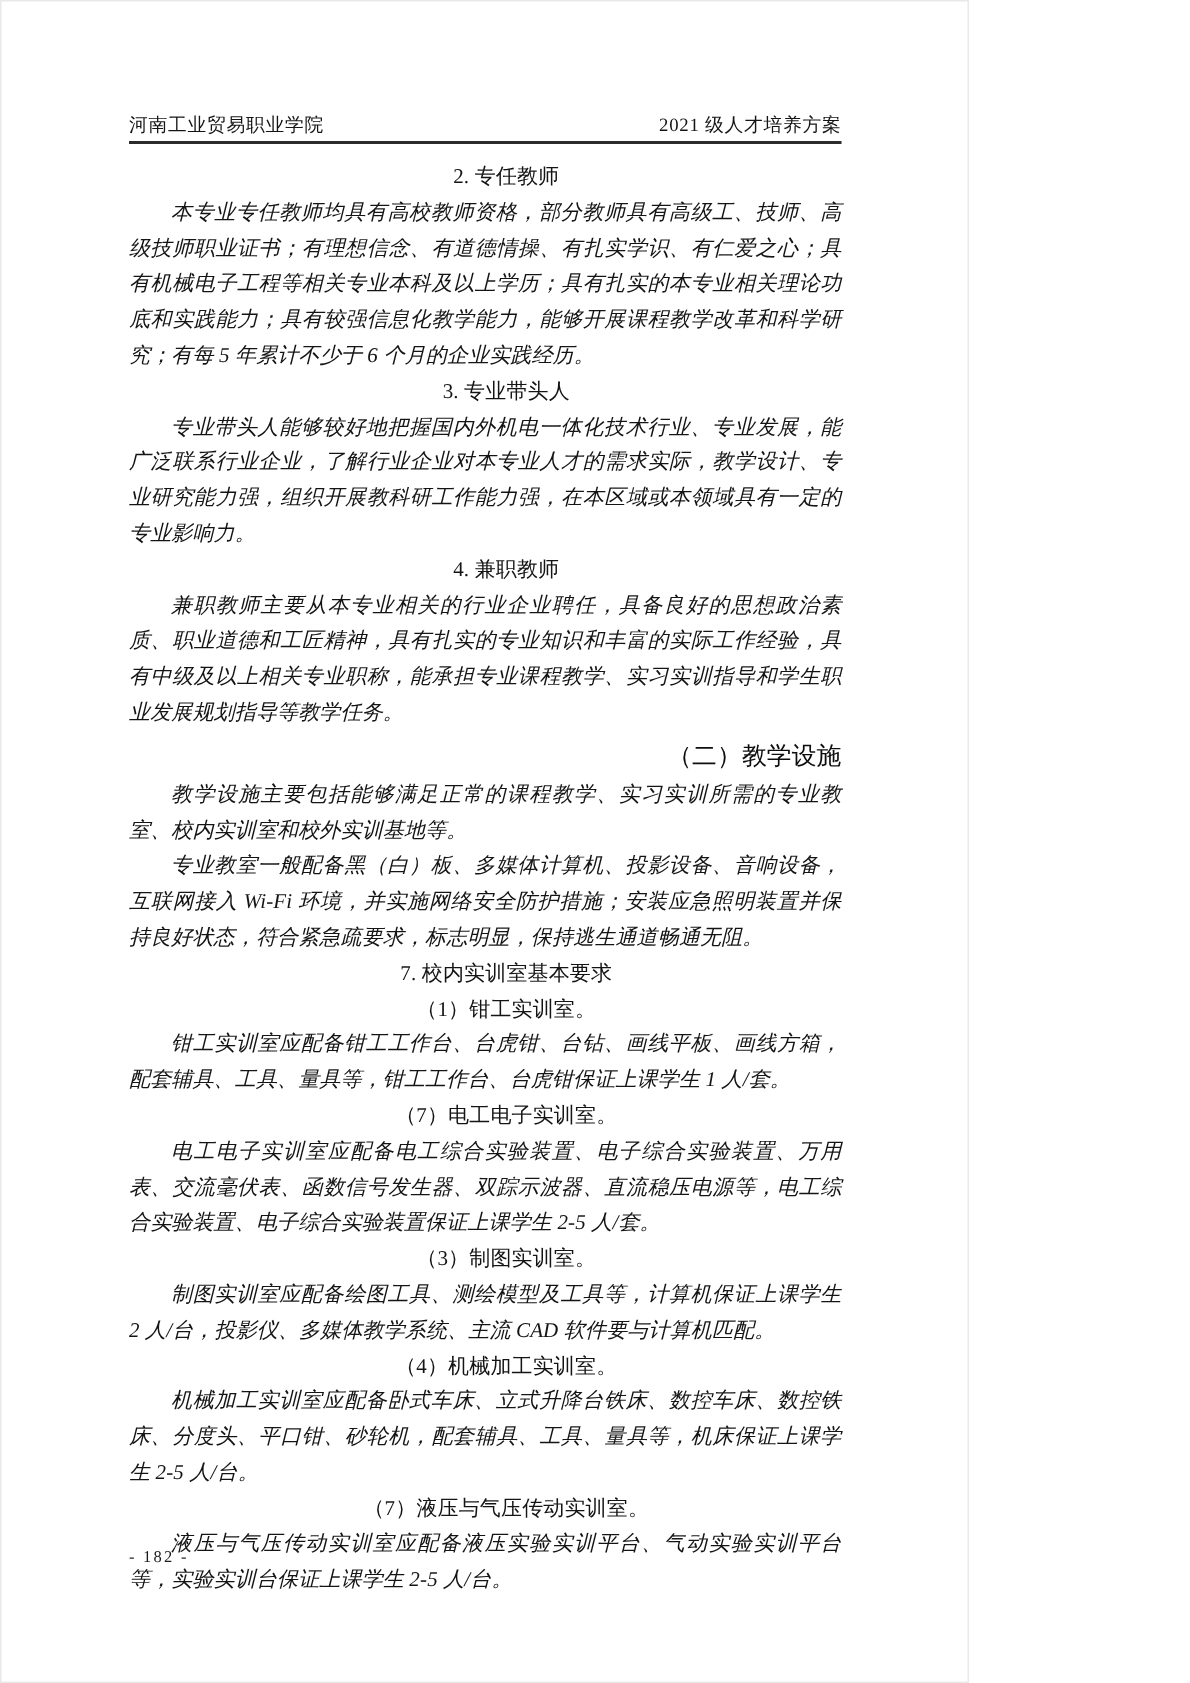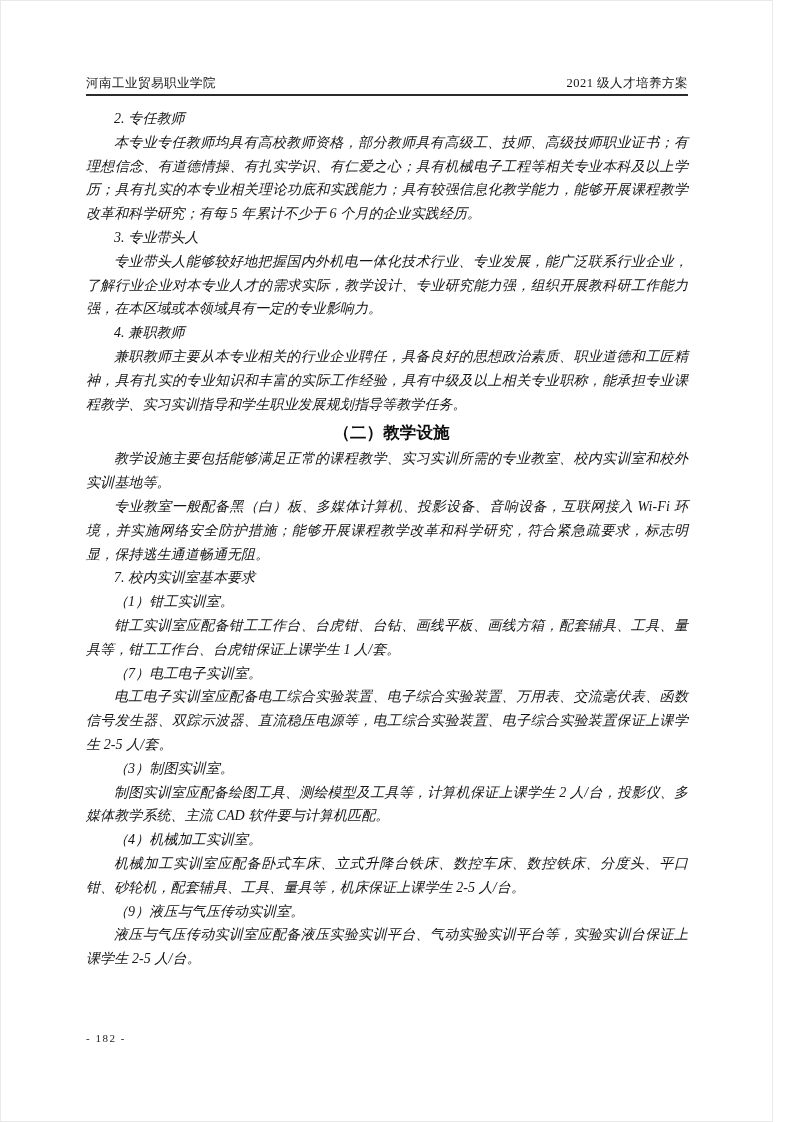--- a/index.html
+++ b/index.html
@@ -2,21 +2,21 @@
 <html lang="zh"><head>
 <meta charset="utf-8">
 <style>
   html, body {
     margin: 0;
     padding: 0;
     background: #ffffff;
   }
   .page {
     position: relative;
-    width: 773px;
+    width: 646px;
     height: 1122px;
     background: #ffffff;
     overflow: hidden;
     font-family: "Liberation Serif", "DejaVu Serif", serif;
     color: #141414;
     box-sizing: border-box;
     border: 1px solid #e9e9e9;
   }
   .header {
     position: absolute;
@@ -47,31 +47,30 @@
     line-height: 23.8px;
     letter-spacing: 0.1px;
   }
   .blk-para {
     text-indent: 2em;
     text-align: justify;
     font-style: italic;
   }
   .blk-item {
     text-indent: 2em;
-    text-align: left;
-    font-style: italic;
+    text-align: center;
   }
   .blk-heading {
     font-family: "Liberation Sans", "DejaVu Sans", sans-serif;
-    font-weight: 700;
+    font-weight: 400;
     font-size: 16.5px;
     line-height: 26px;
     text-indent: 0.55em;
     margin: 3px 0 2px 0;
-    text-align: center;
+    text-align: right;
     color: #0d0d0d;
   }
   .footer {
     position: absolute;
     left: 85px;
     top: 1031px;
     font-size: 11px;
     letter-spacing: 1.5px;
     color: #1c1c1c;
   }
@@ -88,31 +87,31 @@
 
   <div class="doc-body">
       <p class="blk blk-item">2. 专任教师</p>
       <p class="blk blk-para">本专业专任教师均具有高校教师资格，部分教师具有高级工、技师、高级技师职业证书；有理想信念、有道德情操、有扎实学识、有仁爱之心；具有机械电子工程等相关专业本科及以上学历；具有扎实的本专业相关理论功底和实践能力；具有较强信息化教学能力，能够开展课程教学改革和科学研究；有每 5 年累计不少于 6 个月的企业实践经历。</p>
       <p class="blk blk-item">3. 专业带头人</p>
       <p class="blk blk-para">专业带头人能够较好地把握国内外机电一体化技术行业、专业发展，能广泛联系行业企业，了解行业企业对本专业人才的需求实际，教学设计、专业研究能力强，组织开展教科研工作能力强，在本区域或本领域具有一定的专业影响力。</p>
       <p class="blk blk-item">4. 兼职教师</p>
       <p class="blk blk-para">兼职教师主要从本专业相关的行业企业聘任，具备良好的思想政治素质、职业道德和工匠精神，具有扎实的专业知识和丰富的实际工作经验，具有中级及以上相关专业职称，能承担专业课程教学、实习实训指导和学生职业发展规划指导等教学任务。</p>
       <p class="blk blk-heading">（二）教学设施</p>
       <p class="blk blk-para">教学设施主要包括能够满足正常的课程教学、实习实训所需的专业教室、校内实训室和校外实训基地等。</p>
-      <p class="blk blk-para">专业教室一般配备黑（白）板、多媒体计算机、投影设备、音响设备，互联网接入 Wi-Fi 环境，并实施网络安全防护措施；能够开展课程教学改革和科学研究，符合紧急疏要求，标志明显，保持逃生通道畅通无阻。</p>
+      <p class="blk blk-para">专业教室一般配备黑（白）板、多媒体计算机、投影设备、音响设备，互联网接入 Wi-Fi 环境，并实施网络安全防护措施；安装应急照明装置并保持良好状态，符合紧急疏要求，标志明显，保持逃生通道畅通无阻。</p>
       <p class="blk blk-item">7. 校内实训室基本要求</p>
       <p class="blk blk-item">（1）钳工实训室。</p>
       <p class="blk blk-para">钳工实训室应配备钳工工作台、台虎钳、台钻、画线平板、画线方箱，配套辅具、工具、量具等，钳工工作台、台虎钳保证上课学生 1 人/套。</p>
       <p class="blk blk-item">（7）电工电子实训室。</p>
       <p class="blk blk-para">电工电子实训室应配备电工综合实验装置、电子综合实验装置、万用表、交流毫伏表、函数信号发生器、双踪示波器、直流稳压电源等，电工综合实验装置、电子综合实验装置保证上课学生 2-5 人/套。</p>
       <p class="blk blk-item">（3）制图实训室。</p>
       <p class="blk blk-para">制图实训室应配备绘图工具、测绘模型及工具等，计算机保证上课学生 2 人/台，投影仪、多媒体教学系统、主流 CAD 软件要与计算机匹配。</p>
       <p class="blk blk-item">（4）机械加工实训室。</p>
       <p class="blk blk-para">机械加工实训室应配备卧式车床、立式升降台铁床、数控车床、数控铁床、分度头、平口钳、砂轮机，配套辅具、工具、量具等，机床保证上课学生 2-5 人/台。</p>
-      <p class="blk blk-item">（9）液压与气压传动实训室。</p>
+      <p class="blk blk-item">（7）液压与气压传动实训室。</p>
       <p class="blk blk-para">液压与气压传动实训室应配备液压实验实训平台、气动实验实训平台等，实验实训台保证上课学生 2-5 人/台。</p>
     </div>
 
   <div class="footer">
     <span>- 182 -</span>
   </div>
 
 </div>
 
 </body></html>

